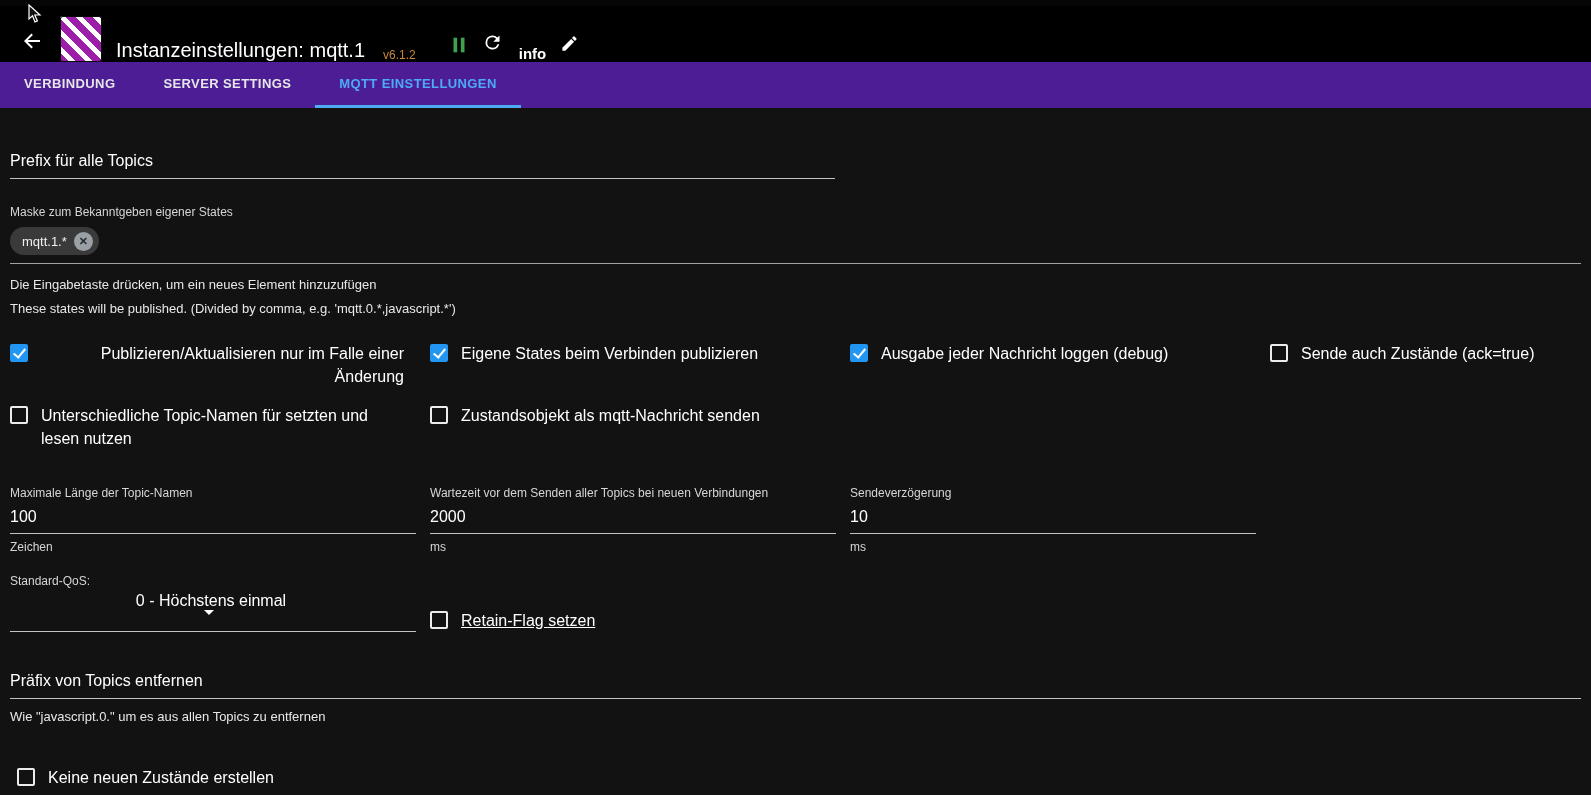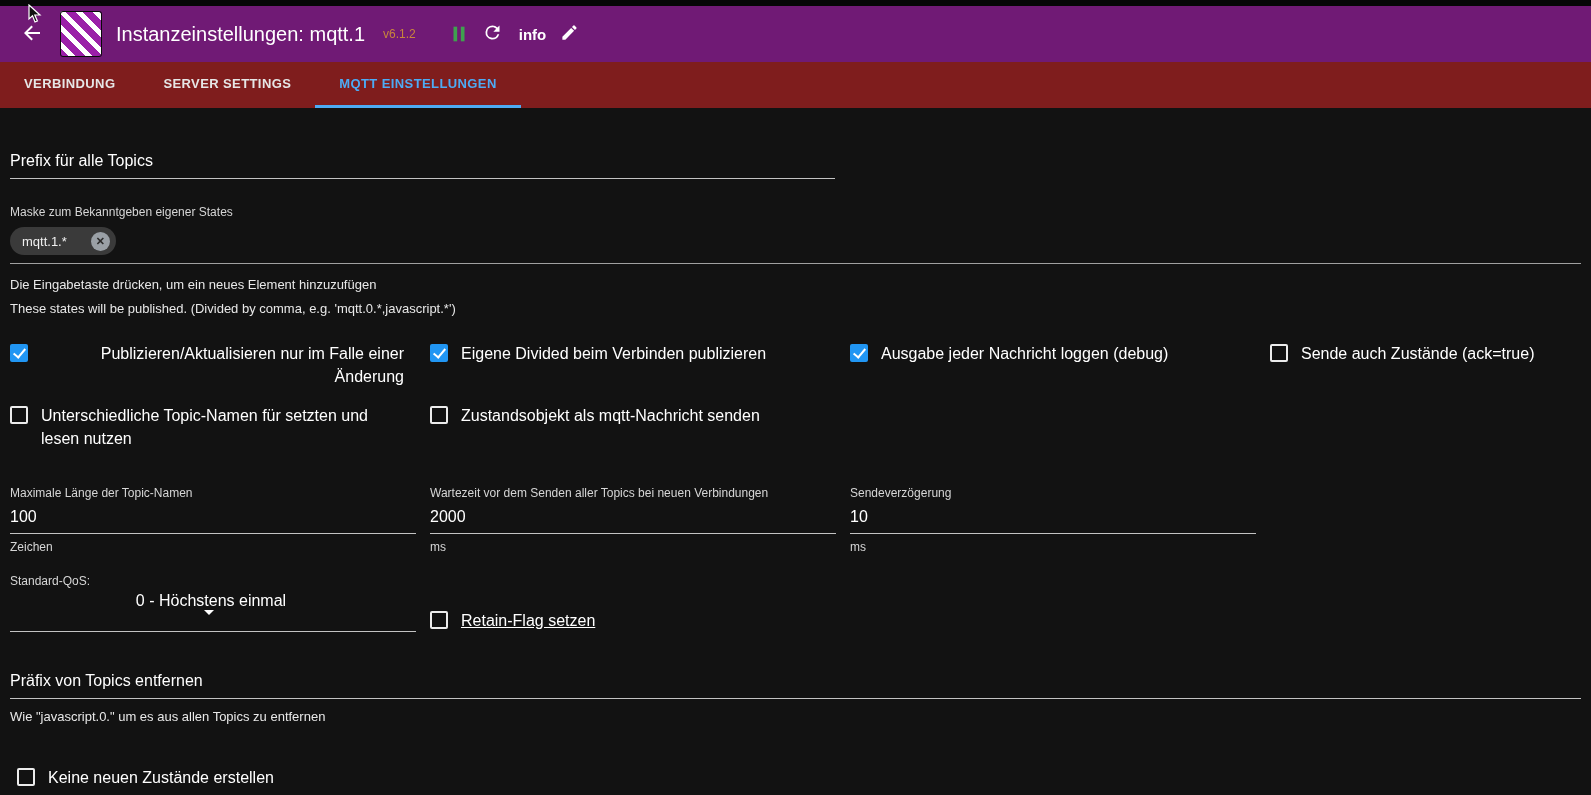--- a/index.html
+++ b/index.html
@@ -3,50 +3,50 @@
 <meta charset="utf-8">
 <style>
   * { margin:0; padding:0; box-sizing:border-box; }
   html,body { width:1591px; height:795px; background:#121212; overflow:hidden;
     font-family:"Liberation Sans", sans-serif; color:#fff; }
 
   .top-strip { height:6px; background:#060606; position:relative; }
   .cursor { position:absolute; left:28px; top:4px; z-index:50; }
 
   
-  .appbar { height:56px; background:#701a75; display:flex; align-items:center; padding:0 14px; }
+  .appbar { height:56px; background:#000000; display:flex; align-items:flex-end; padding:0 14px; }
   .icon-btn { background:none; border:none; cursor:pointer; display:flex; align-items:center;
     justify-content:center; padding:6px; }
   .logo { width:42px; height:46px; margin:0 14px 0 10px; border-radius:3px;
     background:repeating-linear-gradient(45deg,#9b1fa8 0px,#9b1fa8 7px,#ffffff 7px,#ffffff 12px);
     box-shadow:inset 0 0 0 1px #0a0a0a; }
   .appbar-title { font-size:20px; font-weight:400; color:#fff; margin-right:18px; white-space:nowrap; }
   .version { font-size:12px; color:#c9863b; margin-right:26px; }
   .pause-icon svg { display:block; }
   .info-label { font-size:15px; font-weight:bold; color:#fff; margin:0 8px 0 10px; }
 
   
-  .tabs { display:flex; height:46px; align-items:stretch; background:#7f1d1d; }
+  .tabs { display:flex; height:46px; align-items:stretch; background:#4c1d95; }
   .tab { display:flex; align-items:center; padding:0 24px; font-size:13px; font-weight:bold;
     letter-spacing:.4px; color:#e6e6e6; cursor:pointer; border:none; background:none;
     border-bottom:3px solid transparent; }
   .tab.active { color:#4dabf5; border-bottom-color:#4dabf5; }
 
   
   .content { padding:0 10px; }
 
   .text-field-line { font-size:16px; color:#fff; padding-bottom:8px;
     border-bottom:1px solid rgba(255,255,255,0.75); }
   .prefix-field { margin-top:44px; width:825px; }
 
   .small-label { font-size:12px; color:#d6d6d6; }
   .mask-label { margin-top:26px; }
 
   .chip-row { margin-top:8px; padding-bottom:8px; border-bottom:1px solid rgba(255,255,255,0.6); }
-  .chip { display:inline-flex; align-items:center; gap:24px; background:#3a3a3a; border-radius:16px;
+  .chip { display:inline-flex; align-items:center; gap:7px; background:#3a3a3a; border-radius:16px;
     height:28px; padding:0 6px 0 12px; font-size:13px; color:#f0f0f0; }
   .chip-close { width:19px; height:19px; border-radius:50%; background:#9aa0a6; color:#2b2b2b;
     font-size:11px; font-weight:bold; display:flex; align-items:center; justify-content:center;
     cursor:pointer; border:none; }
 
   .helper { font-size:13px; color:#e8e8e8; }
   .helper-1 { margin-top:13px; }
   .helper-2 { margin-top:9px; }
 
   .grid-4 { display:grid; grid-template-columns:420px 420px 420px auto; }
@@ -154,21 +154,21 @@
   <div class="helper helper-1">Die Eingabetaste drücken, um ein neues Element hinzuzufügen</div>
   <div class="helper helper-2">These states will be published. (Divided by comma, e.g. 'mqtt.0.*,javascript.*')</div>
 
   <div class="grid-4 cb-grid-1">
     <label class="cb">
       <span class="box checked"></span>
       <span class="cb-label">Publizieren/Aktualisieren nur im Falle einer Änderung</span>
     </label>
     <label class="cb">
       <span class="box checked"></span>
-      <span class="cb-label">Eigene Divided beim Verbinden publizieren</span>
+      <span class="cb-label">Eigene States beim Verbinden publizieren</span>
     </label>
     <label class="cb">
       <span class="box checked"></span>
       <span class="cb-label">Ausgabe jeder Nachricht loggen (debug)</span>
     </label>
     <label class="cb">
       <span class="box"></span>
       <span class="cb-label">Sende auch Zustände (ack=true)</span>
     </label>
   </div>

